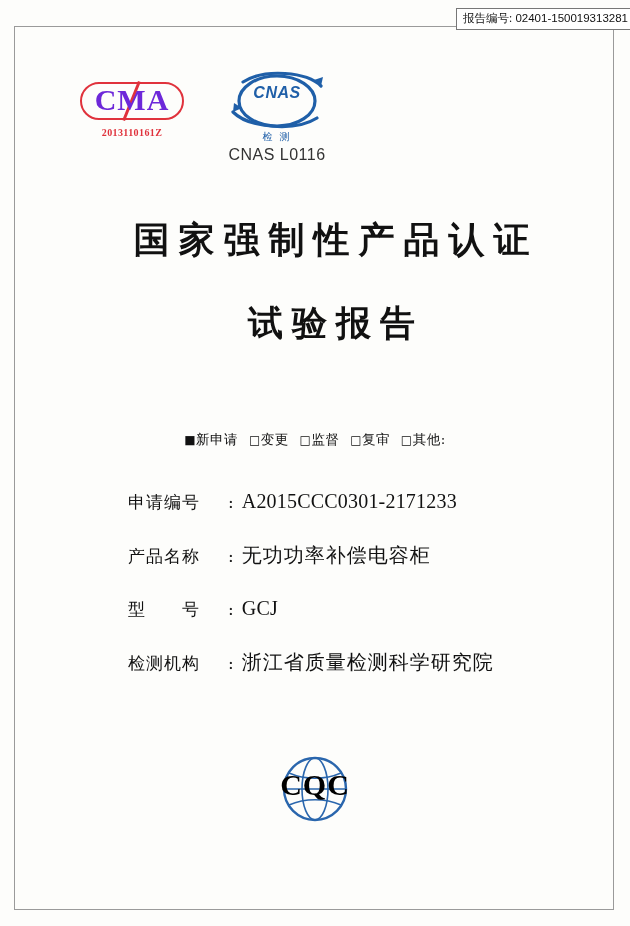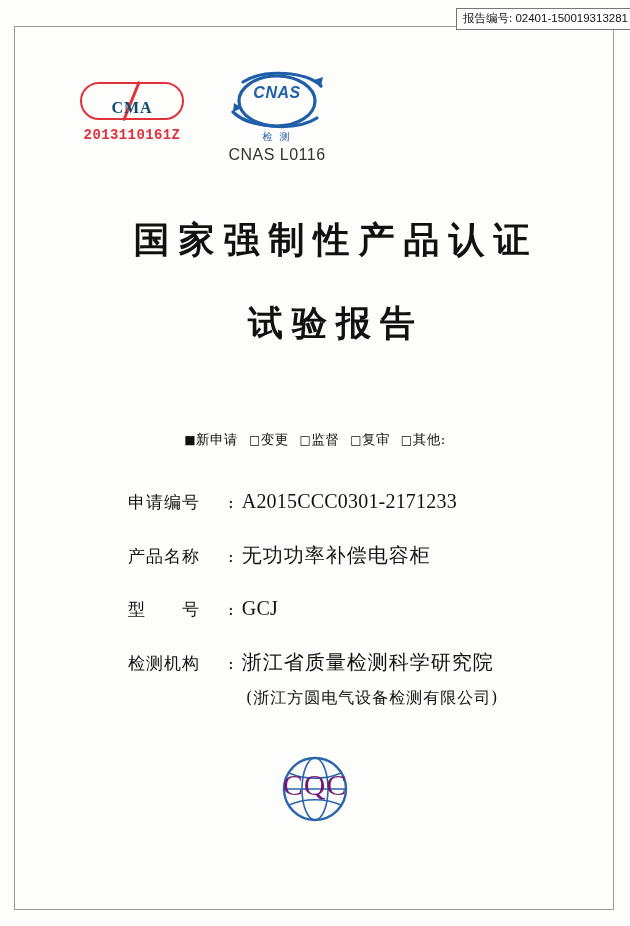--- a/index.html
+++ b/index.html
@@ -80,45 +80,45 @@
   .cma-mark .rbox {
     position: absolute;
     left: 0; top: 0;
     width: 104px; height: 38px;
     border: 2.5px solid #e0323c;
     border-radius: 19px / 19px;
     box-sizing: border-box;
   }
   .cma-mark .rtxt {
     position: absolute;
-    left: 0; top: 8px;
+    left: 0; top: 0;
     width: 104px; height: 38px;
     line-height: 36px;
     text-align: center;
-    color: #0c4a6e;
+    color: #6d28d9;
     font-family: "Liberation Serif", serif;
     font-weight: bold;
-    font-size: 16px;
+    font-size: 30px;
     letter-spacing: 1px;
   }
   .cma-mark .slash {
     position: absolute;
     left: 50px;
     top: -2px;
     width: 3px;
     height: 42px;
     background: #e0323c;
     transform: rotate(22deg);
   }
   .cma-num {
     margin-top: 7px;
     color: #e0323c;
-    font-family: Liberation Mono, monospace;
-    font-weight: bold;
-    font-size: 14px;
+    font-family: Liberation Serif, serif;
+    font-weight: bold;
+    font-size: 10px;
     letter-spacing: 0.4px;
   }
 
   
   .cnas {
     position: absolute;
     left: 212px;
     top: 0px;
     width: 130px;
     text-align: center;
@@ -232,23 +232,23 @@
     top: 752px;
     width: 100px;
     height: 74px;
   }
   .cqc-txt {
     position: absolute;
     left: 0;
     top: 16px;
     width: 100px;
     text-align: center;
-    color: #701a75;
+    color: #000000;
     font-family: "Liberation Serif", serif;
-    font-weight: normal;
+    font-weight: bold;
     font-size: 30px;
     letter-spacing: 1px;
   }
 </style>
 </head>
 <body>
 
 <div class="page">
 
   <div class="doc-border"></div>
@@ -316,21 +316,20 @@
       <span class="fcolon">:</span>
       <span class="fvalue">GCJ</span>
     </div>
 
     <div class="frow">
       <span class="flabel">检测机构</span>
       <span class="fcolon">:</span>
       <span class="fvalue cn">浙江省质量检测科学研究院</span>
     </div>
 
-    <div class="fsub">(浙江方圆电气设备检测有限公司)</div>
 
   </div>
 
   <div class="cqc">
     <svg width="100" height="74" viewBox="0 0 100 74">
       <circle cx="50" cy="37" r="31" fill="none" stroke="#2a66ad" stroke-width="2.4"></circle>
       <ellipse cx="50" cy="37" rx="13" ry="31" fill="none" stroke="#2a66ad" stroke-width="1.6"></ellipse>
       <line x1="19" y1="37" x2="81" y2="37" stroke="#2a66ad" stroke-width="1.6"></line>
       <path d="M24 21 C 40 28, 60 28, 76 21" fill="none" stroke="#2a66ad" stroke-width="1.4"></path>
       <path d="M24 53 C 40 46, 60 46, 76 53" fill="none" stroke="#2a66ad" stroke-width="1.4"></path>

